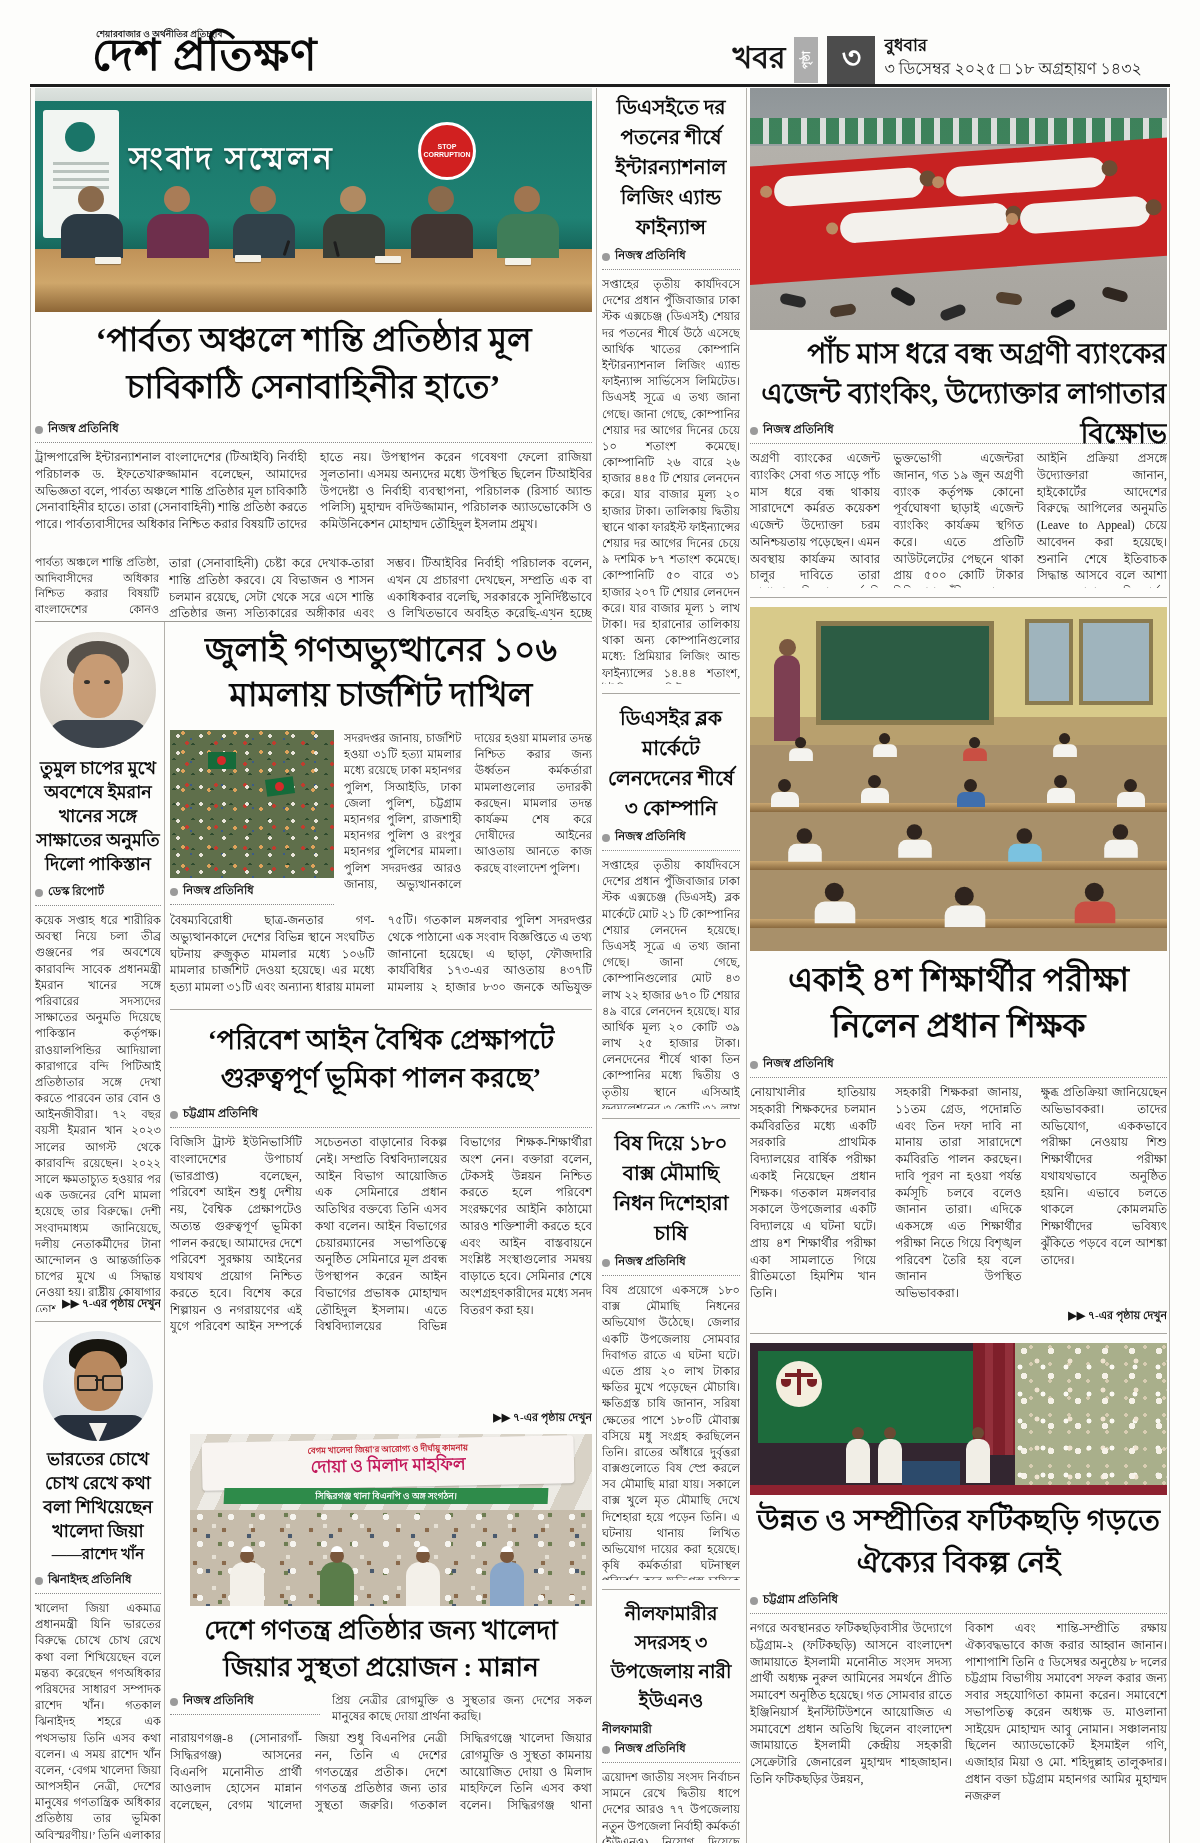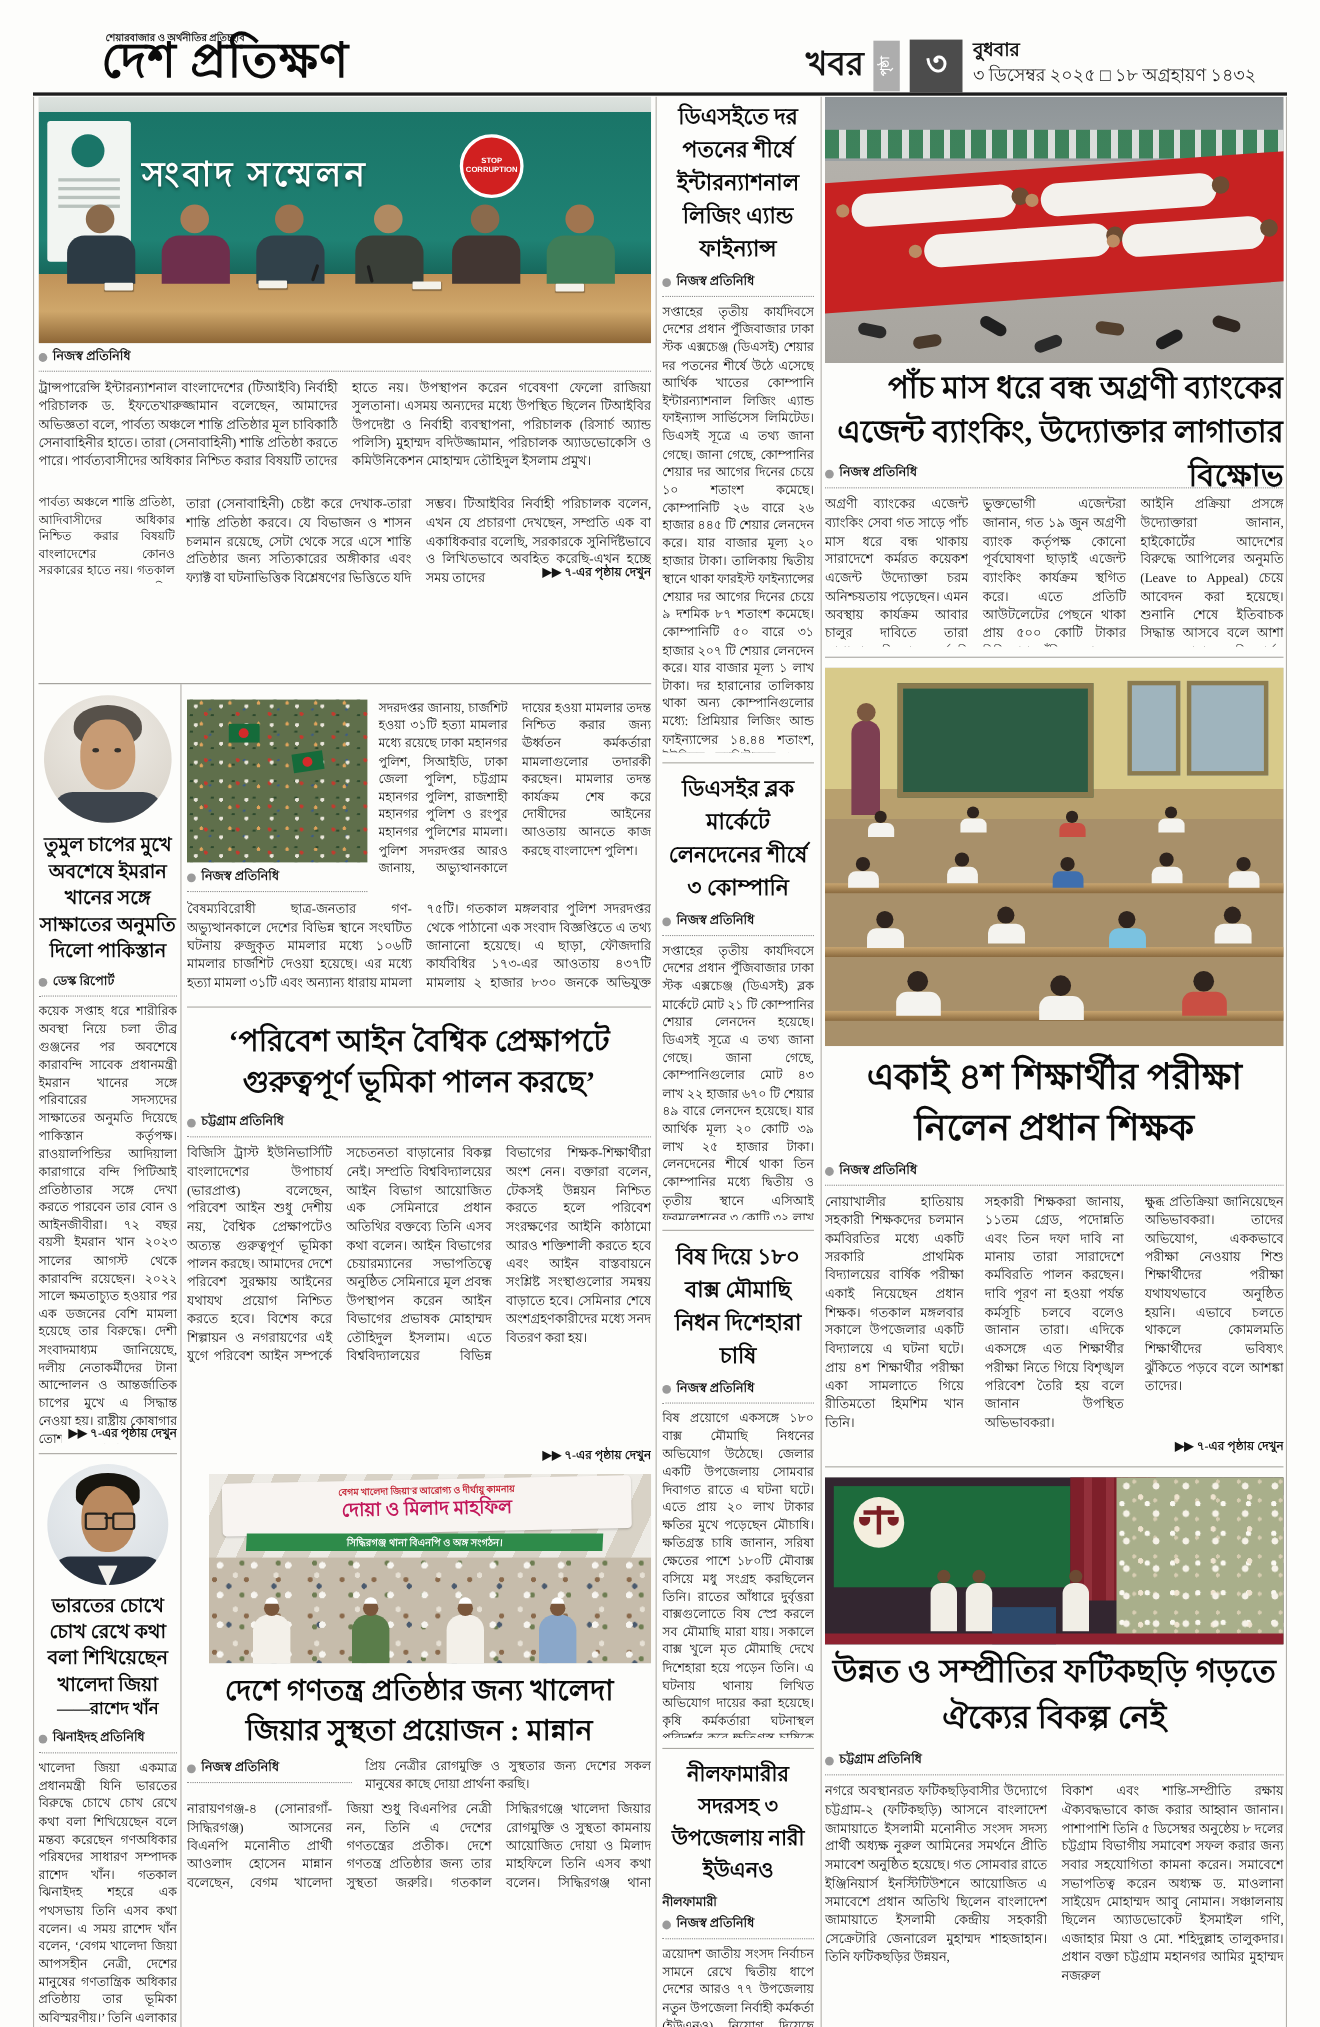--- a/index.html
+++ b/index.html
@@ -194,20 +194,21 @@
           <i style="background:#a07550;"></i>
           <b style="background:#3f7d58;"></b>
         </div>
       <div class="paper" style="left:60px;bottom:48px;"></div>
       <div class="paper" style="left:200px;bottom:50px;"></div>
       <div class="paper" style="left:340px;bottom:49px;"></div>
       <div class="paper" style="left:470px;bottom:47px;"></div>
       <div class="mic" style="left:250px;bottom:56px;transform:rotate(18deg);"></div>
       <div class="mic" style="left:300px;bottom:55px;transform:rotate(-14deg);"></div>
     </div>
+    <div class="hl" style="font-size:33px;line-height:47px;height:100px;padding-top:5px;">‘পার্বত্য অঞ্চলে শান্তি প্রতিষ্ঠার মূল চাবিকাঠি সেনাবাহিনীর হাতে’</div>
     <div class="byline" style="margin-top:3px;">
       <span class="dot"></span>
       <span>নিজস্ব প্রতিনিধি</span>
     </div>
     <div class="body cols2" style="height:98px;margin-top:6px;">ট্রান্সপারেন্সি ইন্টারন্যাশনাল বাংলাদেশের (টিআইবি) নির্বাহী পরিচালক ড. ইফতেখারুজ্জামান বলেছেন, আমাদের অভিজ্ঞতা বলে, পার্বত্য অঞ্চলে শান্তি প্রতিষ্ঠার মূল চাবিকাঠি সেনাবাহিনীর হাতে। তারা (সেনাবাহিনী) শান্তি প্রতিষ্ঠা করতে পারে। পার্বত্যবাসীদের অধিকার নিশ্চিত করার বিষয়টি তাদের হাতে নয়। উপস্থাপন করেন গবেষণা ফেলো রাজিয়া সুলতানা। এসময় অন্যদের মধ্যে উপস্থিত ছিলেন টিআইবির উপদেষ্টা ও নির্বাহী ব্যবস্থাপনা, পরিচালক (রিসার্চ অ্যান্ড পলিসি) মুহাম্মদ বদিউজ্জামান, পরিচালক অ্যাডভোকেসি ও কমিউনিকেশন মোহাম্মদ তৌহিদুল ইসলাম প্রমুখ।</div>
     <div style="display:flex;gap:10px;margin-top:8px;height:80px;">
       <div class="body" style="width:124px;flex:0 0 auto;font-size:11px;height:80px;">পার্বত্য অঞ্চলে শান্তি প্রতিষ্ঠা, আদিবাসীদের অধিকার নিশ্চিত করার বিষয়টি বাংলাদেশের কোনও সরকারের হাতে নয়। গতকাল মঙ্গলবার দুপুরে ধানমন্ডির মাইডাস ভবনে ‘সামাজিক নিরাপত্তা কর্মসূচিতে আদিবাসী জনগোষ্ঠীর অন্তর্ভুক্তি : সুশাসনের চ্যালেঞ্জ ও উত্তরণের উপায়’ শীর্ষক সংবাদ সম্মেলনের আয়োজন করা হয়।</div>
       <div class="body" style="flex:1;height:80px;">
         <span class="cols2" style="display:block;column-count:2;column-gap:13px;">তারা (সেনাবাহিনী) চেষ্টা করে দেখাক-তারা শান্তি প্রতিষ্ঠা করবে। যে বিভাজন ও শাসন চলমান রয়েছে, সেটা থেকে সরে এসে শান্তি প্রতিষ্ঠার জন্য সত্যিকারের অঙ্গীকার এবং ফ্যাক্ট বা ঘটনাভিত্তিক বিশ্লেষণের ভিত্তিতে যদি তারা উদ্যোগ গ্রহণ করে তাহলে তাদের পক্ষে সম্ভব। টিআইবির নির্বাহী পরিচালক বলেন, এখন যে প্রচারণা দেখছেন, সম্প্রতি এক বা একাধিকবার বলেছি, সরকারকে সুনির্দিষ্টভাবে ও লিখিতভাবে অবহিত করেছি-এখন হচ্ছে সময় তাদের</span>
         <span class="cont">▶▶ ৭-এর পৃষ্ঠায় দেখুন</span>
@@ -246,20 +247,21 @@
     <div class="hl" style="font-size:15px;line-height:22px;">——রাশেদ খাঁন</div>
     <div class="byline" style="margin-top:6px;">
       <span class="dot"></span>
       <span>ঝিনাইদহ প্রতিনিধি</span>
     </div>
     <div class="body" style="height:250px;margin-top:6px;font-size:11.4px;">খালেদা জিয়া একমাত্র প্রধানমন্ত্রী যিনি ভারতের বিরুদ্ধে চোখে চোখ রেখে কথা বলা শিখিয়েছেন বলে মন্তব্য করেছেন গণঅধিকার পরিষদের সাধারণ সম্পাদক রাশেদ খাঁন। গতকাল ঝিনাইদহ শহরে এক পথসভায় তিনি এসব কথা বলেন। এ সময় রাশেদ খাঁন বলেন, ‘বেগম খালেদা জিয়া আপসহীন নেত্রী, দেশের মানুষের গণতান্ত্রিক অধিকার প্রতিষ্ঠায় তার ভূমিকা অবিস্মরণীয়।’ তিনি এলাকার উন্নয়নে সবার সহযোগিতা কামনা করেন। সভায় আরও বক্তব্য রাখেন জেলা ও উপজেলা পর্যায়ের নেতারা। পরে তিনি গণসংযোগে অংশ নেন এবং নেতাকর্মীদের নিয়ে লিফলেট বিতরণ করেন।</div>
   </div>
 
   <div class="abs" style="left:170px;top:628px;width:422px;height:1215px;overflow:hidden;">
 
+    <div class="hl" style="font-size:33px;line-height:45px;height:94px;">জুলাই গণঅভ্যুত্থানের ১০৬ মামলায় চার্জশিট দাখিল</div>
     <div style="display:flex;gap:10px;margin-top:8px;height:176px;">
       <div style="width:164px;flex:0 0 auto;">
         <div class="photo crowd" style="height:148px;">
           <div class="flag" style="left:38px;top:22px;">
               <i></i>
             </div>
           <div class="flag" style="left:96px;top:48px;transform:rotate(-8deg);">
               <i></i>
             </div>
         </div>

